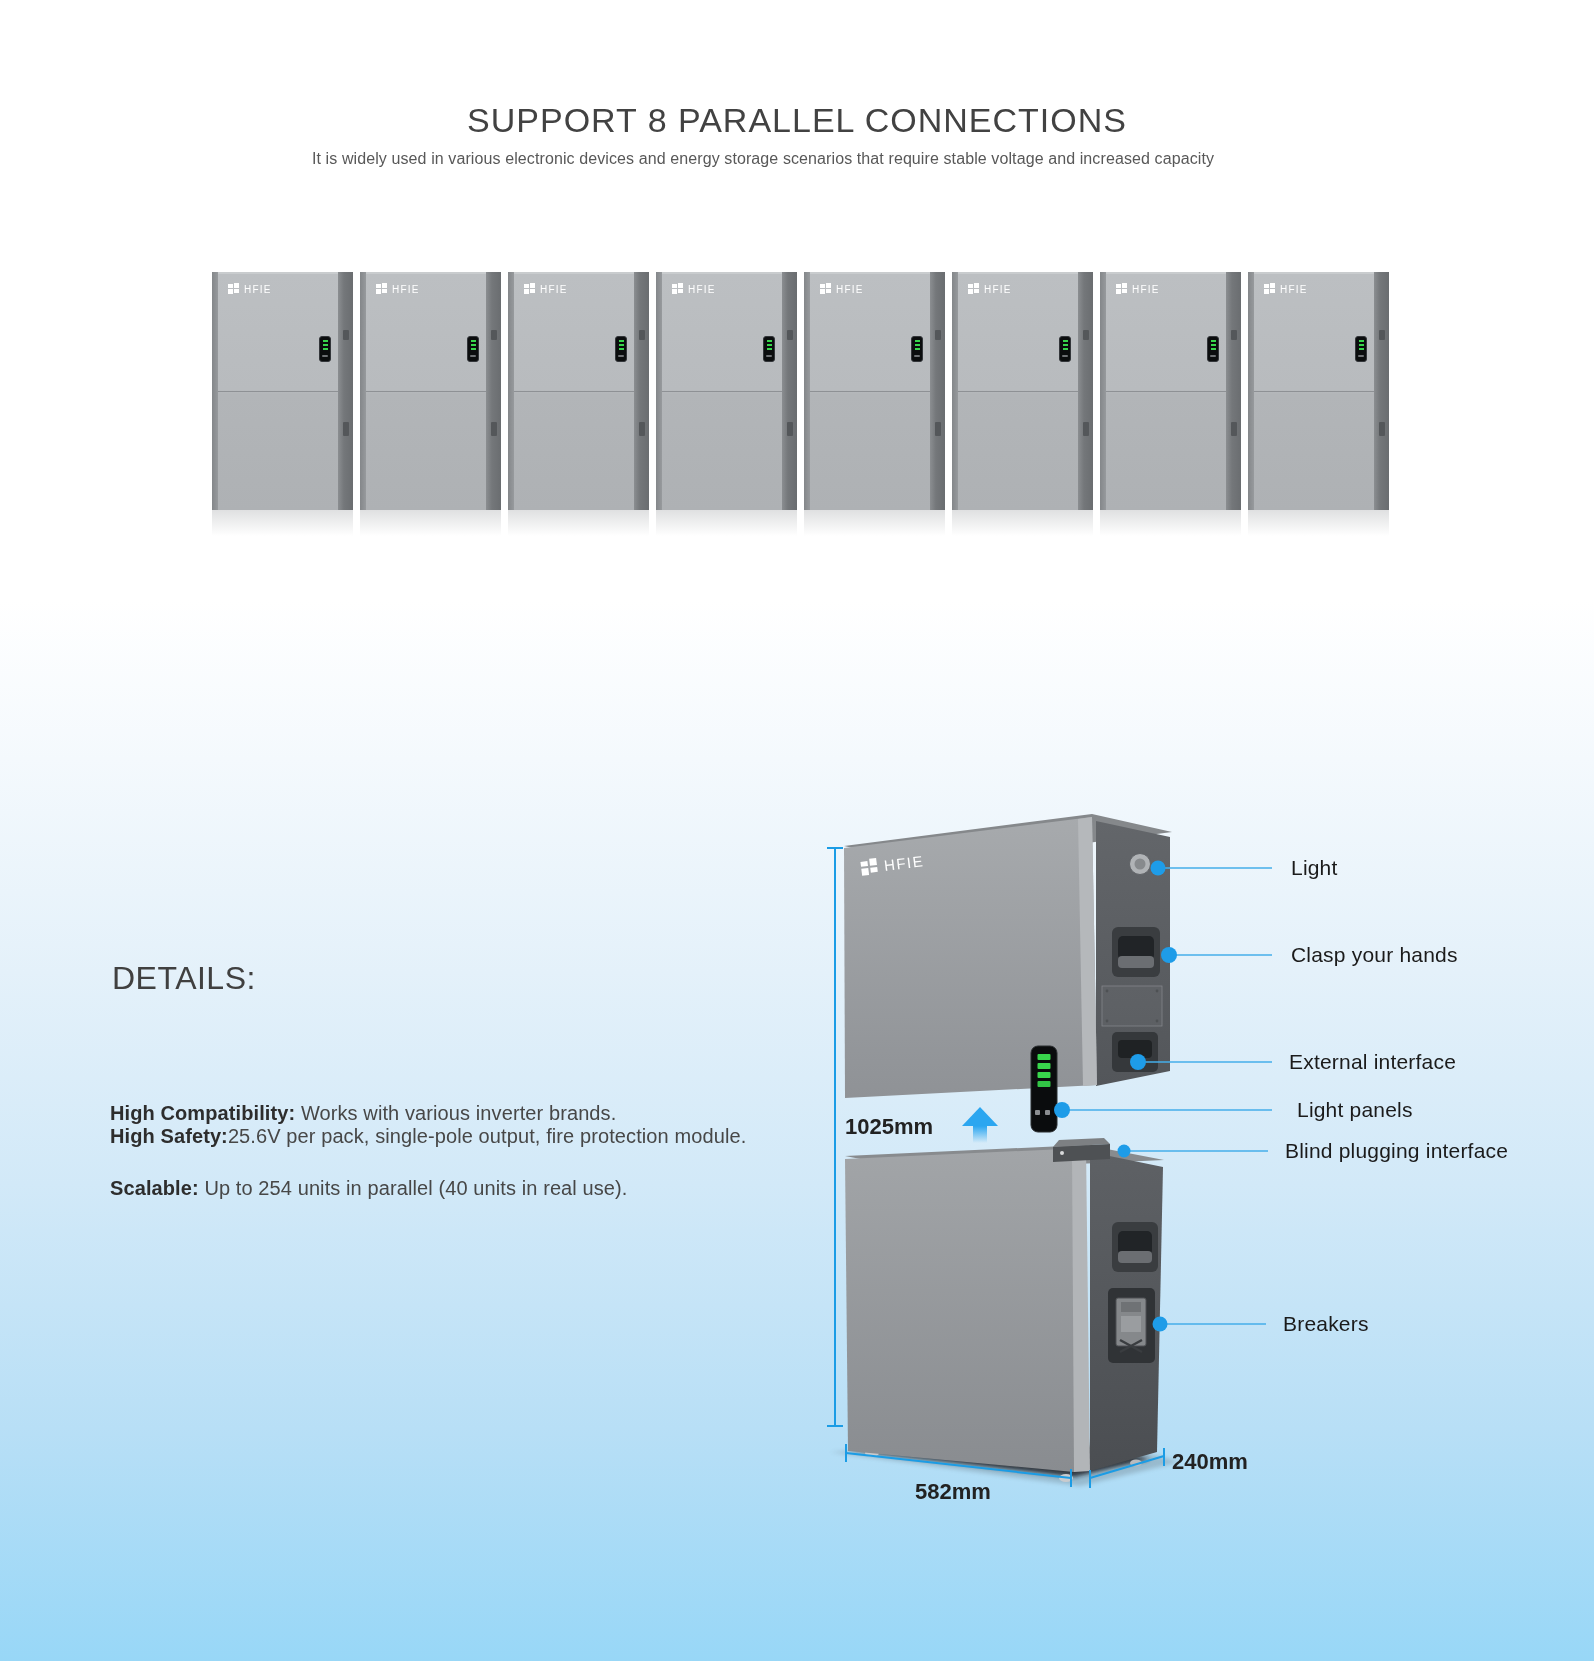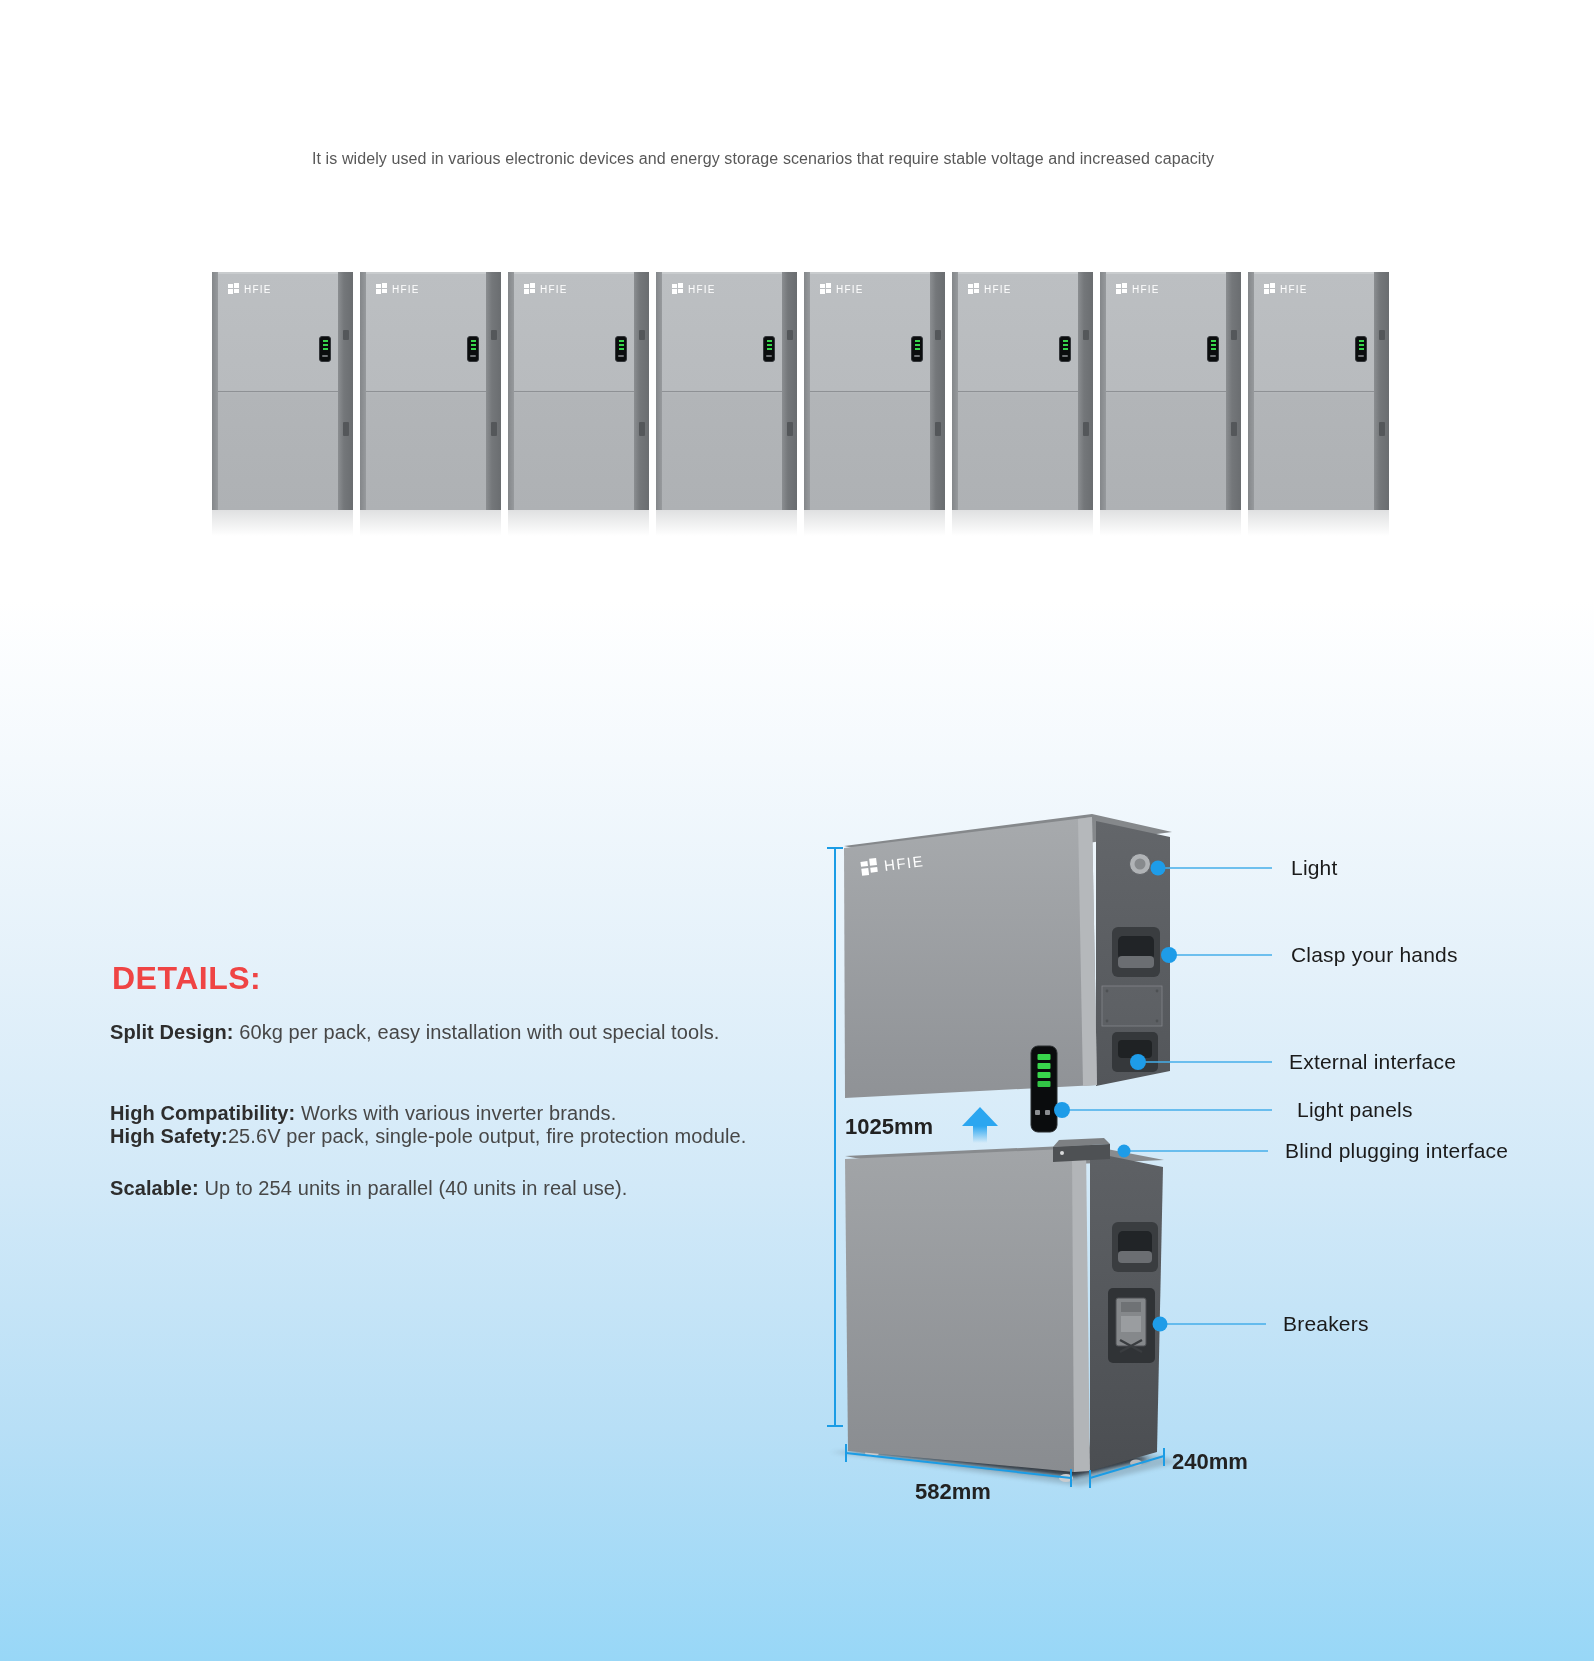--- a/index.html
+++ b/index.html
@@ -70,21 +70,21 @@
             transform:rotate(-7deg); }
   .d-logo .logo-icon { width:17px; height:17px; }
   .d-logo .logo-icon i:nth-child(1){ left:0; top:2px; width:7px; height:5px; }
   .d-logo .logo-icon i:nth-child(2){ left:9px; top:0; width:7px; height:7px; }
   .d-logo .logo-icon i:nth-child(3){ left:0; top:9px; width:7px; height:7px; }
   .d-logo .logo-icon i:nth-child(4){ left:9px; top:9px; width:7px; height:5px; }
   .d-logo .logo-text { font-size:15px; letter-spacing:1.5px; font-weight:400; }
   
   .details-heading {
     position:absolute; left:112px; top:960px;
-    font-size:32px; font-weight:700; color:#ef4444; letter-spacing:0.5px;
+    font-size:32px; font-weight:400; color:#404040; letter-spacing:0.5px;
   }
   .detail-item { position:absolute; left:110px; font-size:20px; color:#474747; letter-spacing:0.1px; }
   .detail-item b { font-weight:700; color:#2d2d2d; }
   .di-0 { top:1021px; } .di-1 { top:1073px;margin-top:29px; } .di-2 { top:1125px; } .di-3 { top:1177px; }
   
   .callout-label {
     position:absolute; font-size:21px; font-weight:500; color:#1b1b1b; letter-spacing:0.2px;
   }
   .cl-0 { left:1291px; top:856px; }
   .cl-1 { left:1291px; top:943px; }
@@ -99,20 +99,21 @@
   .dim-d { left:1172px; top:1449px; }
   .diagram-svg { position:absolute; left:0; top:0; pointer-events:none; }
 </style>
 </head>
 <body>
 
 <div class="page">
 
   <div class="bg-gradient"></div>
 
+  <div class="title">SUPPORT 8 PARALLEL CONNECTIONS</div>
   <div class="subtitle">It is widely used in various electronic devices and energy storage scenarios that require stable voltage and increased capacity</div>
 
   <div class="units-row" id="units-row">
     <div class="unit">
       <div class="u-left"></div>
       <div class="u-front">
         <div class="u-logo">
           <span class="logo-icon">
               <i></i>
               <i></i>
@@ -425,21 +426,20 @@
     <span class="logo-icon">
         <i></i>
         <i></i>
         <i></i>
         <i></i>
       </span>
     <span class="logo-text">HFIE</span>
   </div>
 
   <div class="details-heading">DETAILS:</div>
-  <div class="detail-item di-0"><b>Split Design:</b><span> 60kg per pack, easy installation with out special tools.</span></div>
   <div class="detail-item di-1"><b>High Compatibility:</b><span> Works with various inverter brands.</span></div>
   <div class="detail-item di-2"><b>High Safety:</b><span>25.6V per pack, single-pole output, fire protection module.</span></div>
   <div class="detail-item di-3"><b>Scalable:</b><span> Up to 254 units in parallel (40 units in real use).</span></div>
 
   <div class="callout-label cl-0">Light</div>
   <div class="callout-label cl-1">Clasp your hands</div>
   <div class="callout-label cl-2">External interface</div>
   <div class="callout-label cl-3">Light panels</div>
   <div class="callout-label cl-4">Blind plugging interface</div>
   <div class="callout-label cl-5">Breakers</div>

